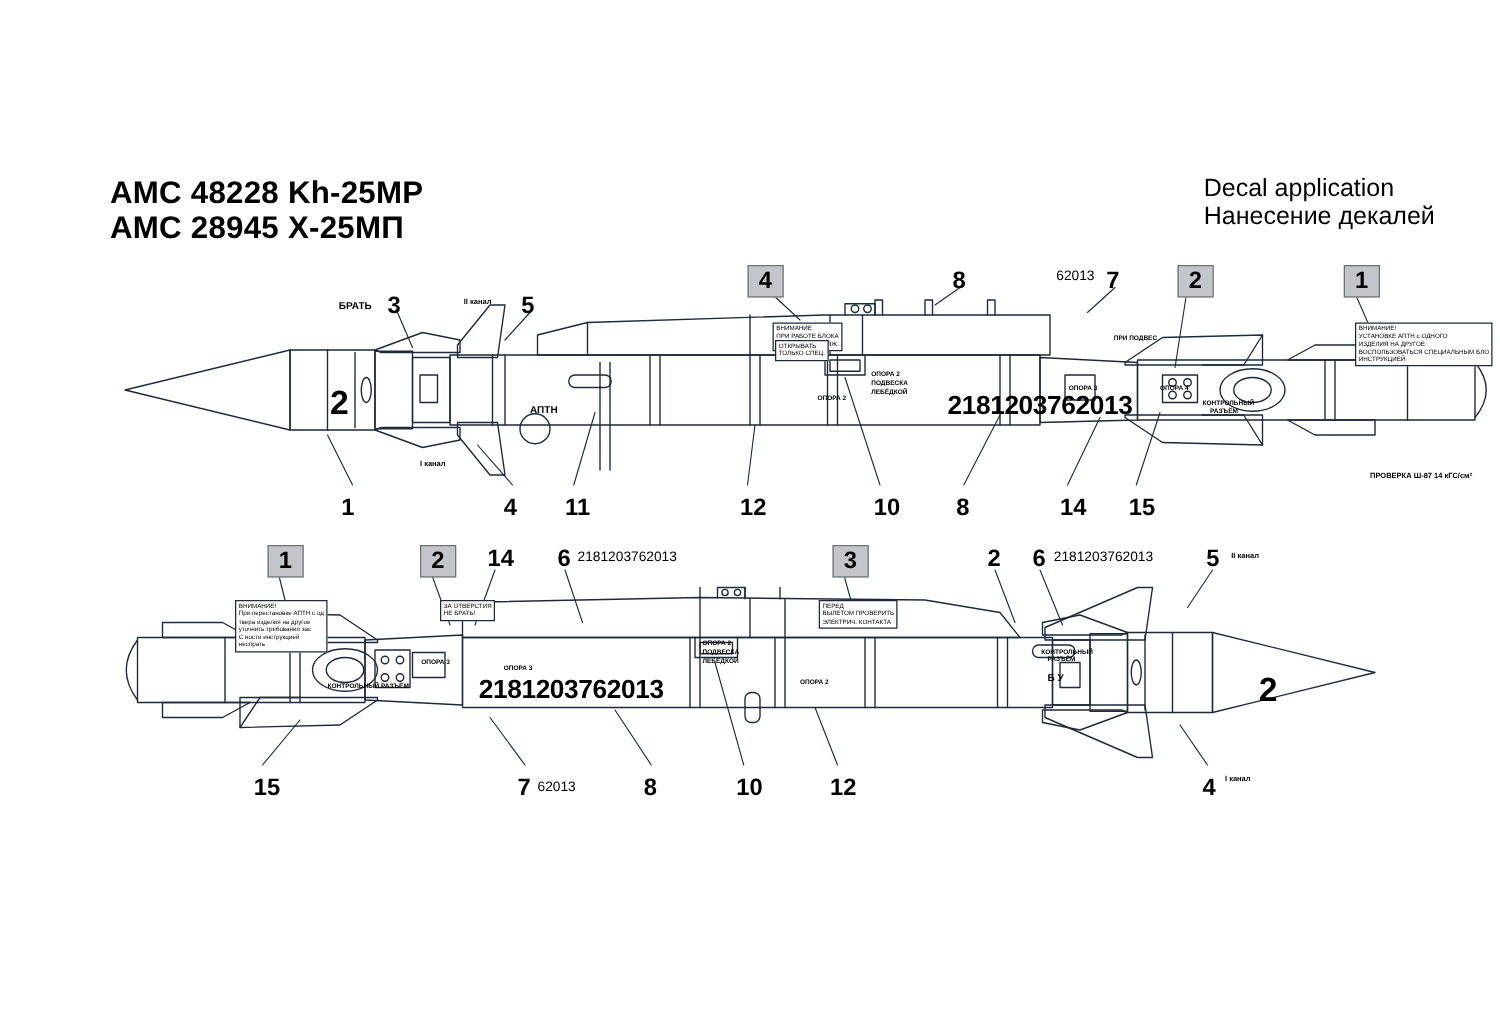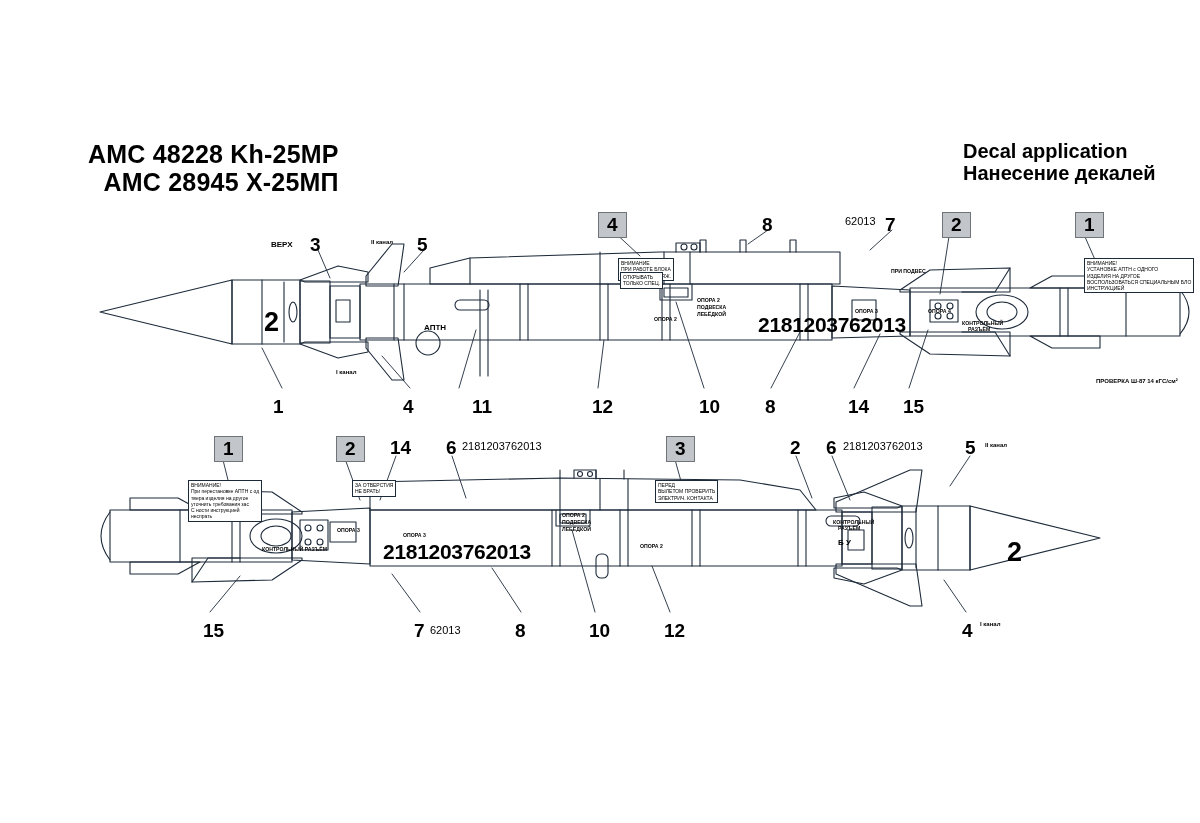--- a/index.html
+++ b/index.html
@@ -18,36 +18,35 @@
     background: #ffffff;
     overflow: hidden;
   }
   .abs { position: absolute; }
 
   
   #title-block {
     left: 88px;
     top: 140px;
     line-height: 1.12;
-    text-align: right;
   }
   #title-block .t-line {
     font-size: 25px;
     font-weight: bold;
     letter-spacing: 0.2px;
     white-space: nowrap;
   }
   #decal-block {
     left: 963px;
     top: 140px;
     line-height: 1.12;
   }
   #decal-block .d-line {
     font-size: 20px;
-    font-weight: bold;
+    font-weight: normal;
     white-space: nowrap;
   }
 
   
   .callout {
     font-size: 19px;
     font-weight: bold;
     color: #000;
     white-space: nowrap;
   }
@@ -300,27 +299,27 @@
   <div id="overlay" class="abs" style="left:0;top:0;width:1200px;height:823px;">
       <div class="callout boxed abs" style="left: 598px; top: 212px;">4</div>
       <div class="callout boxed abs" style="left: 942px; top: 212px;">2</div>
       <div class="callout boxed abs" style="left: 1075px; top: 212px;">1</div>
       <div class="callout abs" style="left: 310px; top: 234px;">3</div>
       <div class="callout abs" style="left: 417px; top: 234px;">5</div>
       <div class="callout abs" style="left: 762px; top: 214px;">8</div>
       <div class="callout abs" style="left: 885px; top: 214px;">7</div>
       <div class="callout abs" style="left: 273px; top: 396px;">1</div>
       <div class="callout abs" style="left: 403px; top: 396px;">4</div>
-      <div class="callout abs" style="left: 472px; top: 396px;">11</div>
+      <div class="callout abs" style="left: 452px; top: 396px;">11</div>
       <div class="callout abs" style="left: 592px; top: 396px;">12</div>
       <div class="callout abs" style="left: 699px; top: 396px;">10</div>
       <div class="callout abs" style="left: 765px; top: 396px;">8</div>
       <div class="callout abs" style="left: 848px; top: 396px;">14</div>
       <div class="callout abs" style="left: 903px; top: 396px;">15</div>
-      <div class="small-note abs" style="left: 271px; top: 240px;">ВЕРХ</div>
+      <div class="small-note abs" style="left: 271px; top: 240px;">БРАТЬ</div>
       <div class="label-tiny abs" style="left: 371px; top: 239px;">II канал</div>
       <div class="label-tiny abs" style="left: 336px; top: 369px;">I канал</div>
       <div class="small-note abs" style="left: 424px; top: 323px;">АПТН</div>
       <div class="serial-small abs" style="left: 845px; top: 215px;">62013</div>
       <div class="serial abs" style="left: 758px; top: 313px;">2181203762013</div>
       <div class="label-mini abs" style="left: 654px; top: 316px;">ОПОРА 2</div>
       <div class="label-mini abs" style="left: 697px; top: 297px;">ОПОРА 2</div>
       <div class="label-mini abs" style="left: 697px; top: 304px;">ПОДВЕСКА</div>
       <div class="label-mini abs" style="left: 697px; top: 311px;">ЛЕБЁДКОЙ</div>
       <div class="label-mini abs" style="left: 855px; top: 308px;">ОПОРА 3</div>

